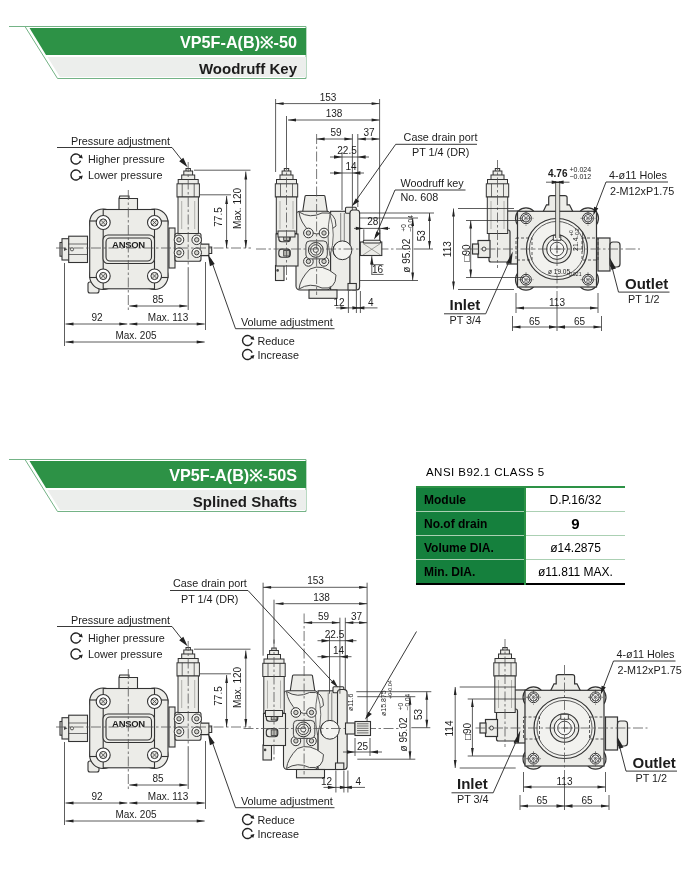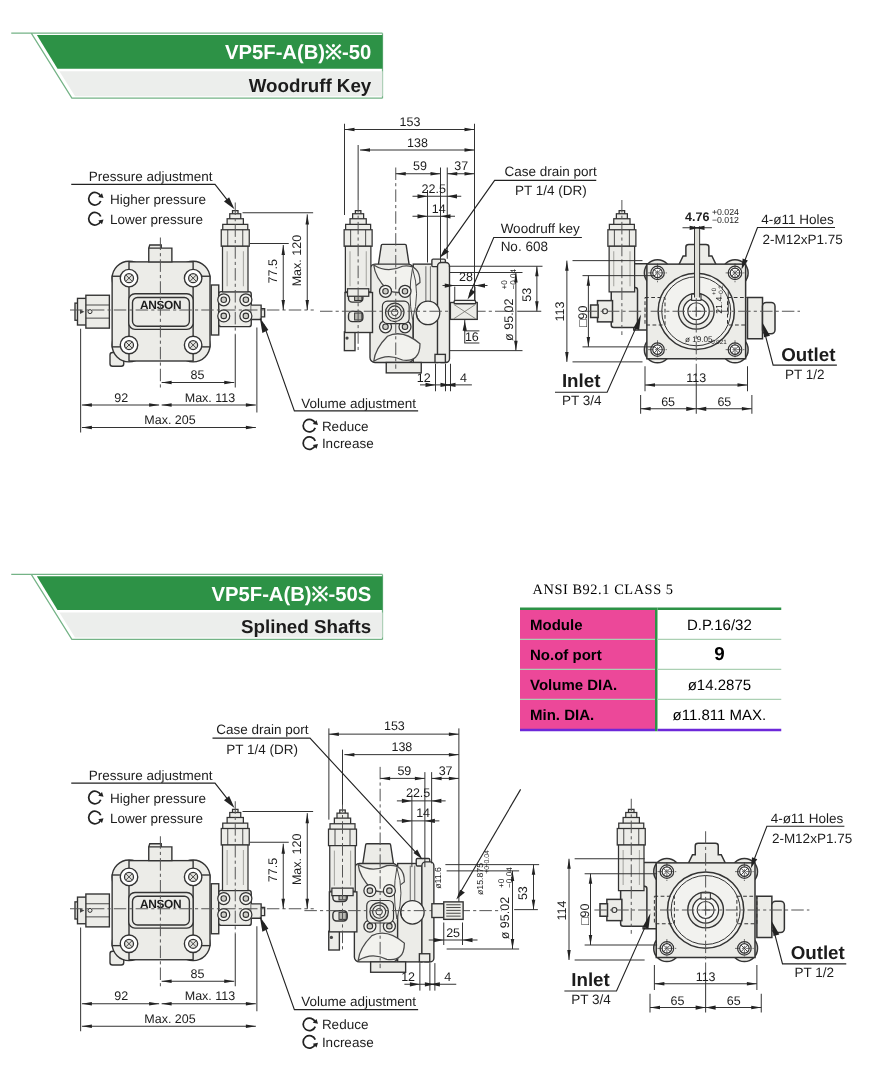--- a/index.html
+++ b/index.html
@@ -3,23 +3,23 @@
 <meta charset="utf-8">
 <style>
   html,body{margin:0;padding:0;}
   body{width:700px;height:870px;background:#fff;font-family:"Liberation Sans",sans-serif;position:relative;overflow:hidden;}
   svg{position:absolute;left:0;top:0;}
   text{fill:#1c1c1c;}
   .dim{font-size:10px;}
   .lbl{font-size:10.8px;}
   #tbl{position:absolute;left:416px;top:486px;width:209px;border-collapse:collapse;}
   #tbl td{height:23px;font-size:12px;padding:0;border-bottom:1px solid #abd0b3;}
-  #tbl td.l{background:#ec4899;font-weight:bold;padding-left:8px;width:100px;border-right:2px solid #2d9246;}
+  #tbl td.l{background:#15803d;font-weight:bold;padding-left:8px;width:100px;border-right:2px solid #2d9246;}
   #tbl td.r{text-align:center;}
-  #ansi{position:absolute;left:426px;top:466px;font-size:11.5px;letter-spacing:0.45px;font-family:Liberation Serif, serif;}
+  #ansi{position:absolute;left:426px;top:466px;font-size:11.5px;letter-spacing:0.45px;}
 </style>
 </head>
 <body>
 <svg width="700" height="870" viewBox="0 0 700 870">
 <defs>
   <g id="banner">
     <path d="M9,26.5 L25,26.5 L57.5,78.5 L306,78.5 M25,26.5 L306,26.5 M306,26.5 L306,78.5" fill="none" stroke="#74b386" stroke-width="1"></path>
     <polygon points="29.5,28 306,28 306,55 46,55" fill="#2d9246"></polygon>
     <polygon points="47.5,57 306,57 306,77 60,77" fill="#eceeec"></polygon>
   </g>
@@ -444,25 +444,25 @@
 </svg>
 
 <div id="ansi">ANSI B92.1 CLASS 5</div>
 <table id="tbl">
   <tbody>
       <tr style="border-top:2px solid #2d9246">
         <td class="l">Module</td>
         <td class="r">D.P.16/32</td>
       </tr>
   <tr>
-        <td class="l">No.of port</td>
+        <td class="l">No.of drain</td>
         <td class="r" style="font-size:15px;font-weight:bold">9</td>
       </tr>
   <tr>
         <td class="l">Volume DIA.</td>
         <td class="r">ø14.2875</td>
       </tr>
-  <tr style="border-bottom:2px solid #6d28d9">
+  <tr style="border-bottom:2px solid #000000">
         <td class="l">Min. DIA.</td>
         <td class="r">ø11.811 MAX.</td>
       </tr>
 </tbody>
   </table>
 
 </body></html>

